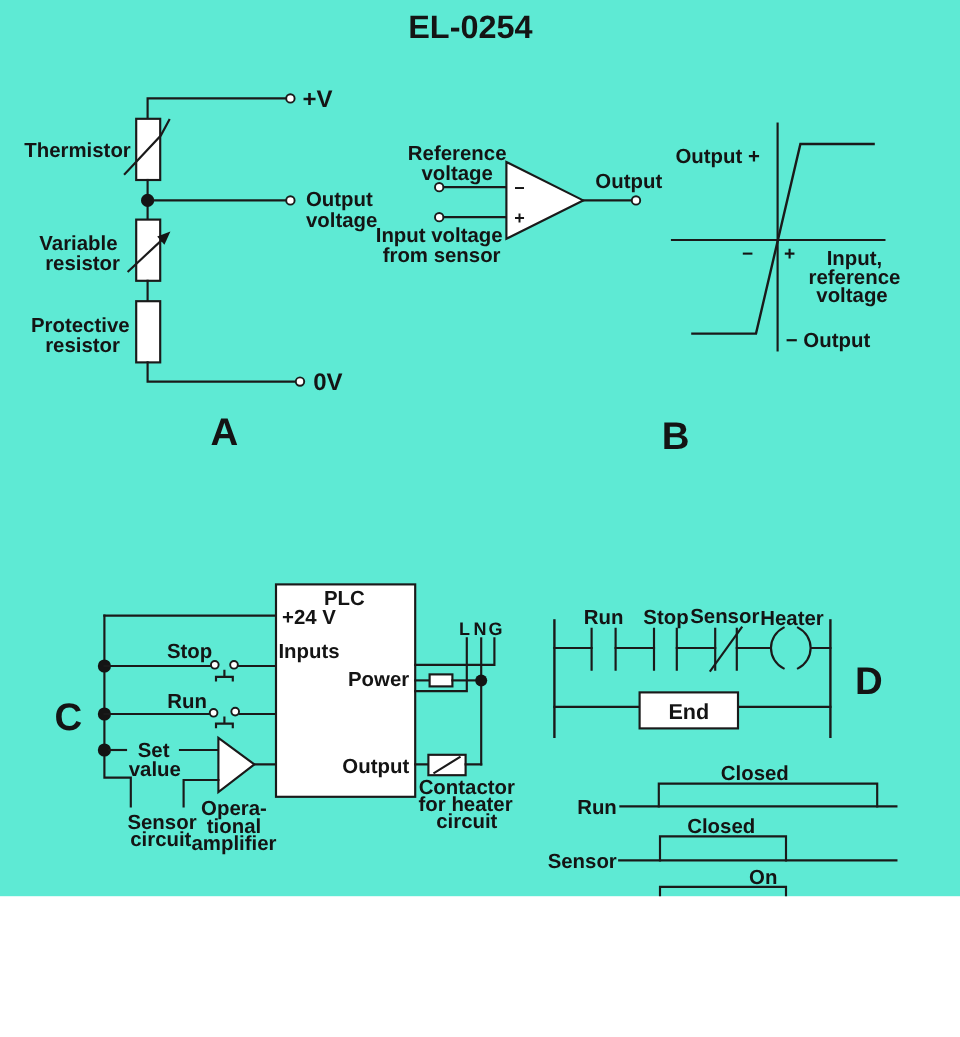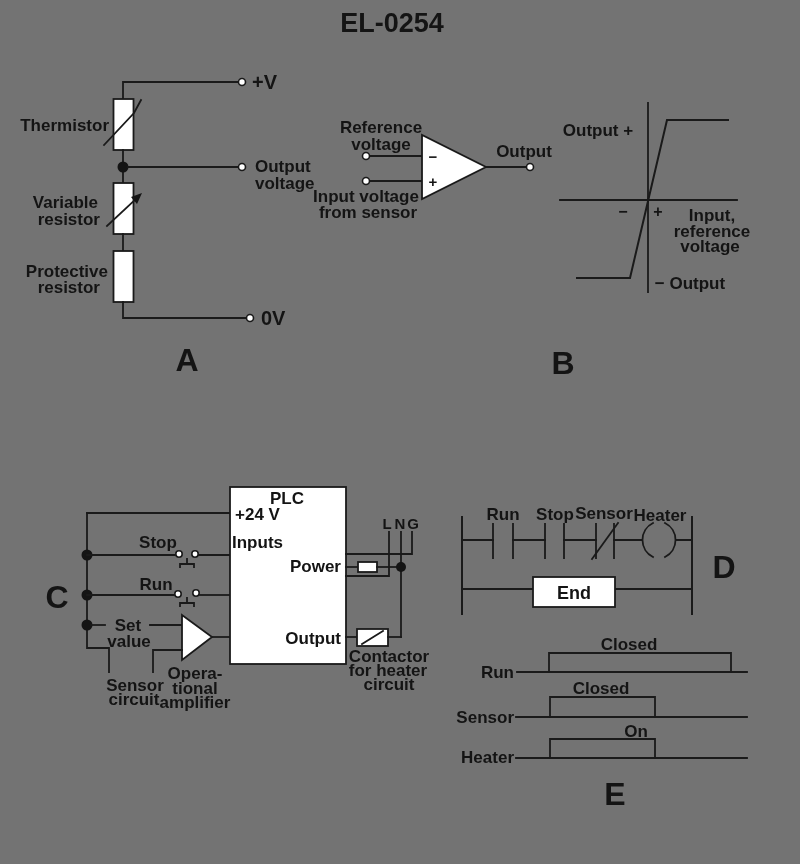--- a/index.html
+++ b/index.html
@@ -1,16 +1,16 @@
 <!DOCTYPE html>
 <html><head>
 <meta charset="utf-8">
 <style>
   html,body{margin:0;padding:0;background:#ffffff;}
-  .page{width:800px;height:864px;background:#737373;position:relative;overflow:hidden;}
+  .page{width:800px;height:747px;background:#5eead4;position:relative;overflow:hidden;}
   svg{display:block;}
   .w{stroke:#1a1a1a;stroke-width:1.8;fill:none;stroke-linecap:square;stroke-linejoin:miter;}
   .w2{stroke:#1a1a1a;stroke-width:2;fill:none;stroke-linecap:square;}
   .sym{stroke:#1a1a1a;stroke-width:1.8;fill:#ffffff;}
   .term{stroke:#1a1a1a;stroke-width:1.6;fill:#ffffff;}
   .dot{fill:#141414;stroke:none;}
   .fill{fill:#141414;stroke:none;}
   text{font-family:"Liberation Sans", sans-serif;font-weight:700;fill:#141414;}
   .t15{font-size:15px}.t16{font-size:16px}.t17{font-size:17px}.t18{font-size:18px}
   .t20{font-size:20px}.t27{font-size:27px}.t32{font-size:32px}

